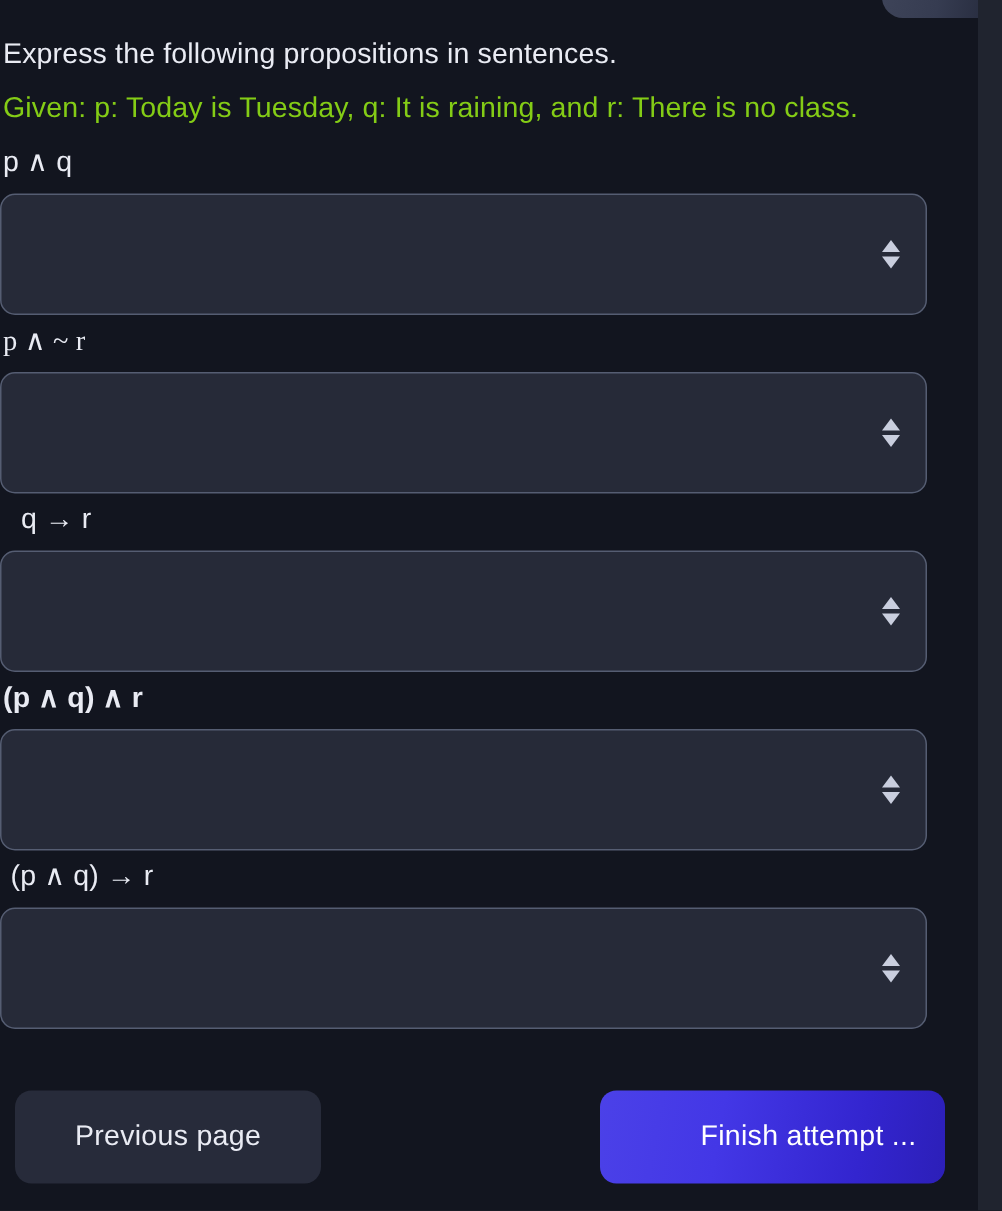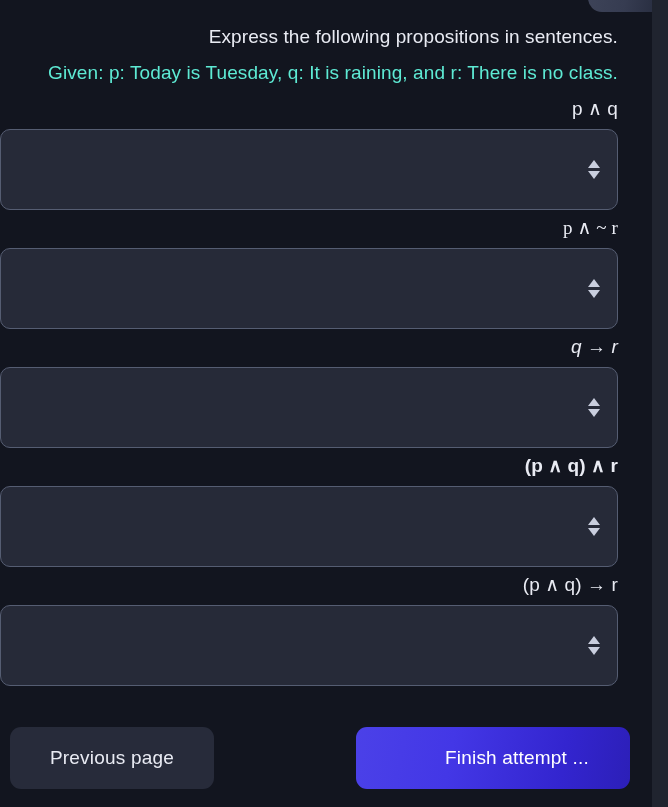--- a/index.html
+++ b/index.html
@@ -1,15 +1,15 @@
 <!DOCTYPE html>
 <html><head>
 <meta charset="utf-8">
 <style>
-  * { box-sizing: border-box; margin: 0; padding: 0; text-align: right; }
+  * { box-sizing: border-box; margin: 0; padding: 0; }
 
   html, body {
     width: 668px;
     height: 807px;
     overflow: hidden;
   }
 
   body {
     background: #20242f;
     font-family: "Liberation Sans", sans-serif;
@@ -59,21 +59,21 @@
   .prompt {
     color: #e9ebf3;
     font-size: 19px;
     line-height: 36px;
     letter-spacing: 0.1px;
     padding: 19px 0 0 0;
     white-space: pre-wrap;
   }
 
   .prompt-line-2 {
-    color: #5eead4;
+    color: #84cc16;
     font-size: 19px;
     line-height: 36px;
     letter-spacing: 0.1px;
     white-space: normal;
   }
 
   .q-block { margin: 0; }
 
   .q-label {
     color: #e9ebf3;
@@ -165,21 +165,21 @@
   .btn-prev {
     background: #272b3a;
     color: #e9ebf3;
     width: 204px;
     margin-left: -2px;
   }
 
   .btn-finish {
     background: linear-gradient(100deg, #4b41e8 0%, #4337e6 35%, #3325cf 75%, #2c1fb8 100%);
     color: #ffffff;
-    width: 274px;
+    width: 230px;
     padding-left: 48px;
   }
 </style>
 </head>
 <body>
 
 <div id="page-root">
 
   <div class="quiz-card">
 
@@ -187,21 +187,21 @@
 
     <div class="content">
 
       <div style="padding-left:2px;">
         <div class="prompt">Express the following propositions in sentences.</div>
 
         <div class="prompt-line-2">Given: p: Today is Tuesday, q: It is raining, and r: There is no class.</div>
       </div>
 
       <div class="q-block">
-        <div class="q-label" style="padding-left:8px;margin-left:28px;">p ∧ q</div>
+        <div class="q-label" style="padding-left:2px;">p ∧ q</div>
         <div class="select-wrap">
           <select class="select-box" placeholder=""></select>
           <span class="select-arrows">
             <span class="arrow-up"></span>
             <span class="arrow-down"></span>
           </span>
         </div>
       </div>
 
       <div class="q-block">
@@ -209,21 +209,21 @@
         <div class="select-wrap">
           <select class="select-box" placeholder=""></select>
           <span class="select-arrows">
             <span class="arrow-up"></span>
             <span class="arrow-down"></span>
           </span>
         </div>
       </div>
 
       <div class="q-block">
-        <div class="q-label" style="padding-left:0;font-style:italic;">q → r</div>
+        <div class="q-label" style="padding-left:14px;">q → r</div>
         <div class="select-wrap">
           <select class="select-box" placeholder=""></select>
           <span class="select-arrows">
             <span class="arrow-up"></span>
             <span class="arrow-down"></span>
           </span>
         </div>
       </div>
 
       <div class="q-block">

